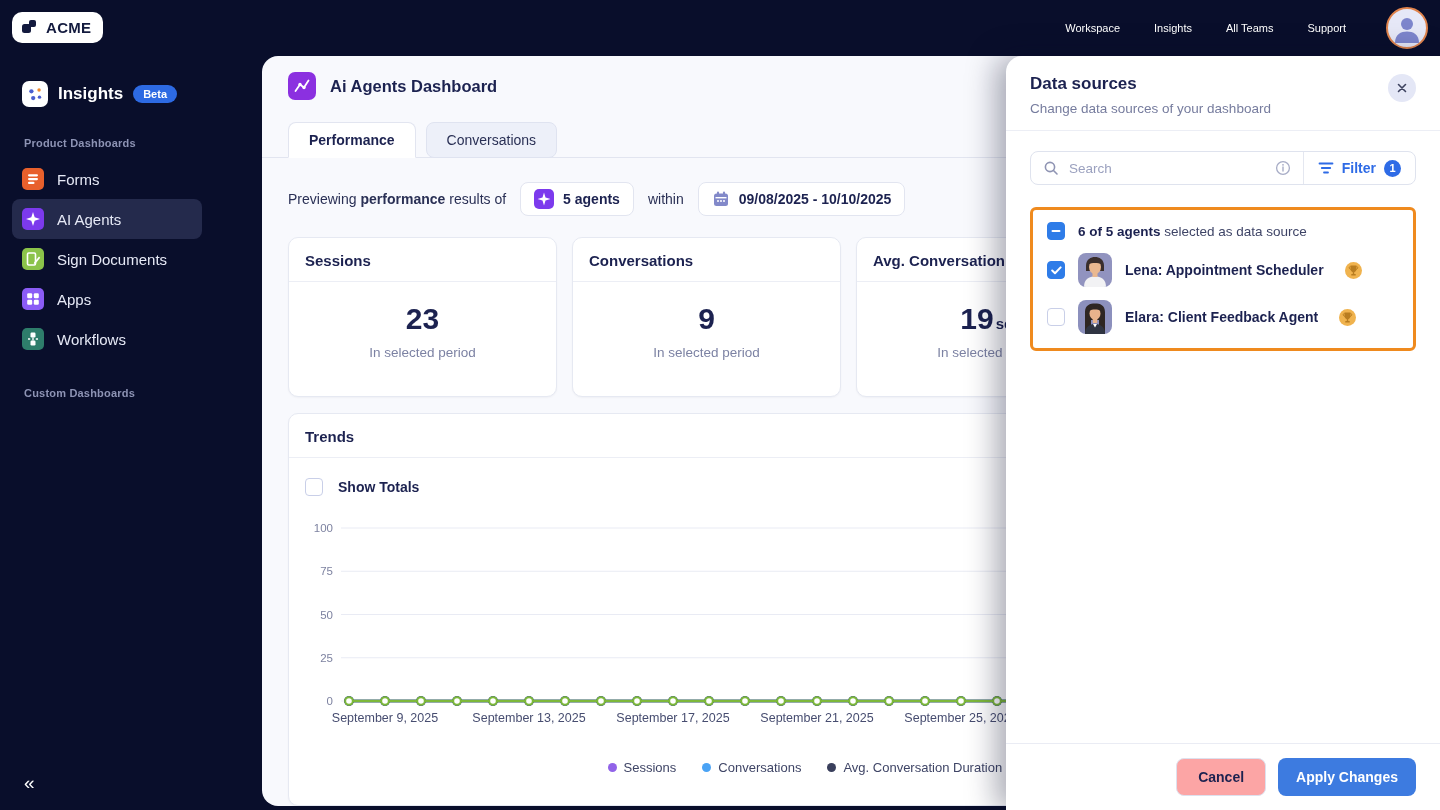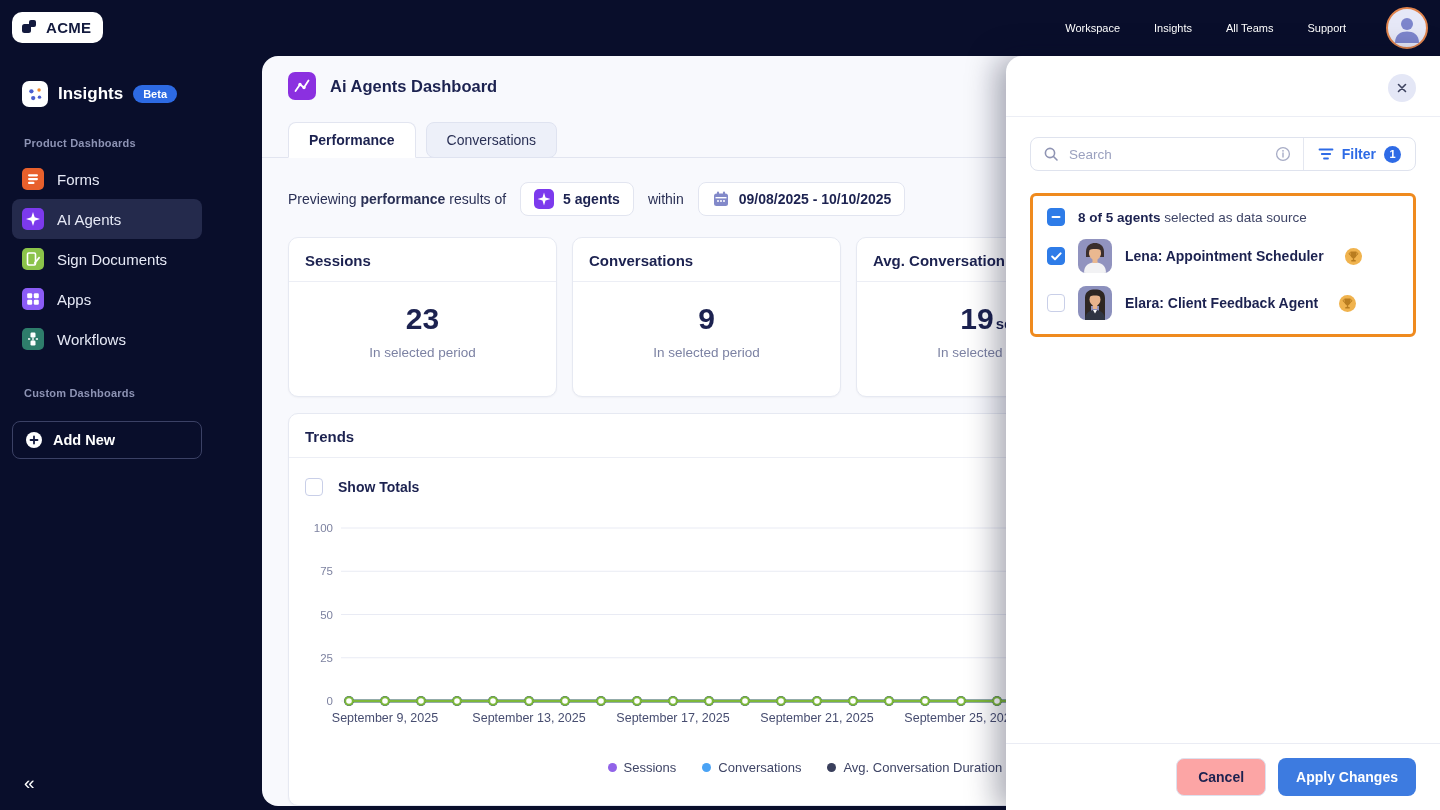--- a/index.html
+++ b/index.html
@@ -193,27 +193,20 @@
         <rect width="22" height="22" rx="5" fill="#2e7d6b"></rect>
         <rect x="8.5" y="4.5" width="5" height="5" rx="1.2" fill="#ffffff"></rect>
         <rect x="8.5" y="12.5" width="5" height="5" rx="1.2" fill="#ffffff"></rect>
         <path d="M11 9.5 L11 12.5 M6 11 L8.2 11 M16 11 L13.8 11" stroke="#ffffff" stroke-width="1.4"></path>
       </svg>
       <span>Workflows</span>
     </div>
 
     <div class="section-label" style="margin-top:28px;">Custom Dashboards</div>
 
-    <div class="add-new">
-      <svg width="18" height="18" viewBox="0 0 18 18">
-        <circle cx="9" cy="9" r="8" fill="#ffffff"></circle>
-        <path d="M9 5.5 L9 12.5 M5.5 9 L12.5 9" stroke="#131a3e" stroke-width="1.8" stroke-linecap="round"></path>
-      </svg>
-      <span>Add New</span>
-    </div>
 
     <div class="collapse">
       <span>«</span>
     </div>
   </aside>
 
   <main class="main">
     <div class="main-header">
       <svg width="28" height="28" viewBox="0 0 28 28">
         <rect width="28" height="28" rx="7" fill="#8b30e0"></rect>
@@ -454,20 +447,24 @@
             <span class="legend-dot" style="background-color: rgb(125, 184, 58);"></span>
             <span>Avg. Us</span>
           </span>
         </div>
       </div>
     </div>
   </main>
 
   <section class="panel">
     <div class="panel-header">
+      <div>
+        <div class="panel-title">Data sources</div>
+        <div class="panel-sub">Change data sources of your dashboard</div>
+      </div>
       <span class="close-btn">
         <svg width="12" height="12" viewBox="0 0 12 12">
           <path d="M2.5 2.5 L9.5 9.5 M9.5 2.5 L2.5 9.5" stroke="#3d425f" stroke-width="1.6" stroke-linecap="round"></path>
         </svg>
       </span>
     </div>
 
     <div class="panel-body">
       <div class="searchbar">
         <svg width="16" height="16" viewBox="0 0 16 16" style="margin:0 10px 0 12px;">
@@ -491,21 +488,21 @@
       </div>
 
       <div class="highlight-box">
         <div class="summary-row">
           <span class="checkbox indeterminate">
             <svg width="10" height="10" viewBox="0 0 10 10">
               <path d="M1.5 5 L8.5 5" stroke="#ffffff" stroke-width="2" stroke-linecap="round"></path>
             </svg>
           </span>
           <span>
-            <b>8 of 5 agents</b><span> selected as data source</span>
+            <b>6 of 5 agents</b><span> selected as data source</span>
           </span>
         </div>
 
         <div class="agent-row">
           <span class="checkbox checked">
             <svg width="11" height="9" viewBox="0 0 11 9" class="check-glyph" style="display: block;">
               <path d="M1.2 4.5 L4 7.2 L9.6 1.4" fill="none" stroke="#ffffff" stroke-width="2" stroke-linecap="round" stroke-linejoin="round"></path>
             </svg>
           </span>
           <span class="agent-avatar">

